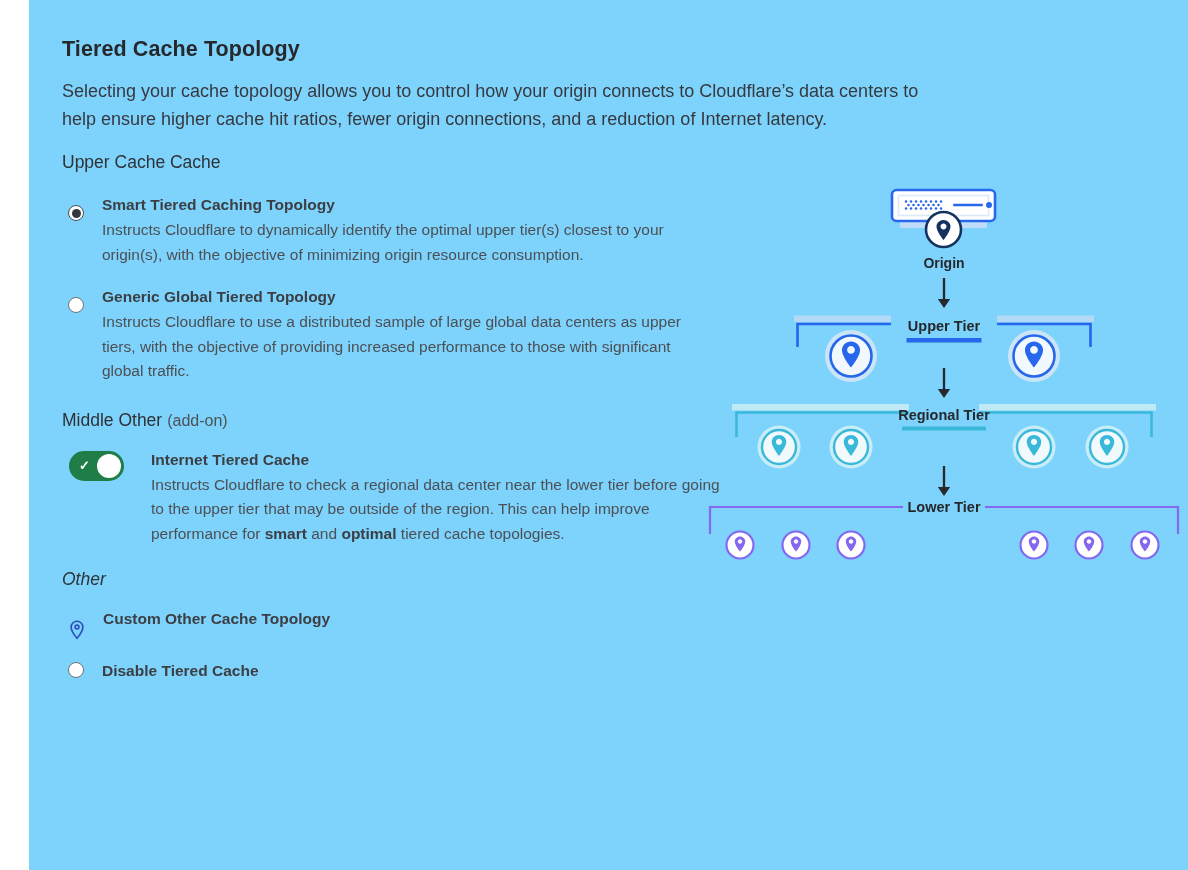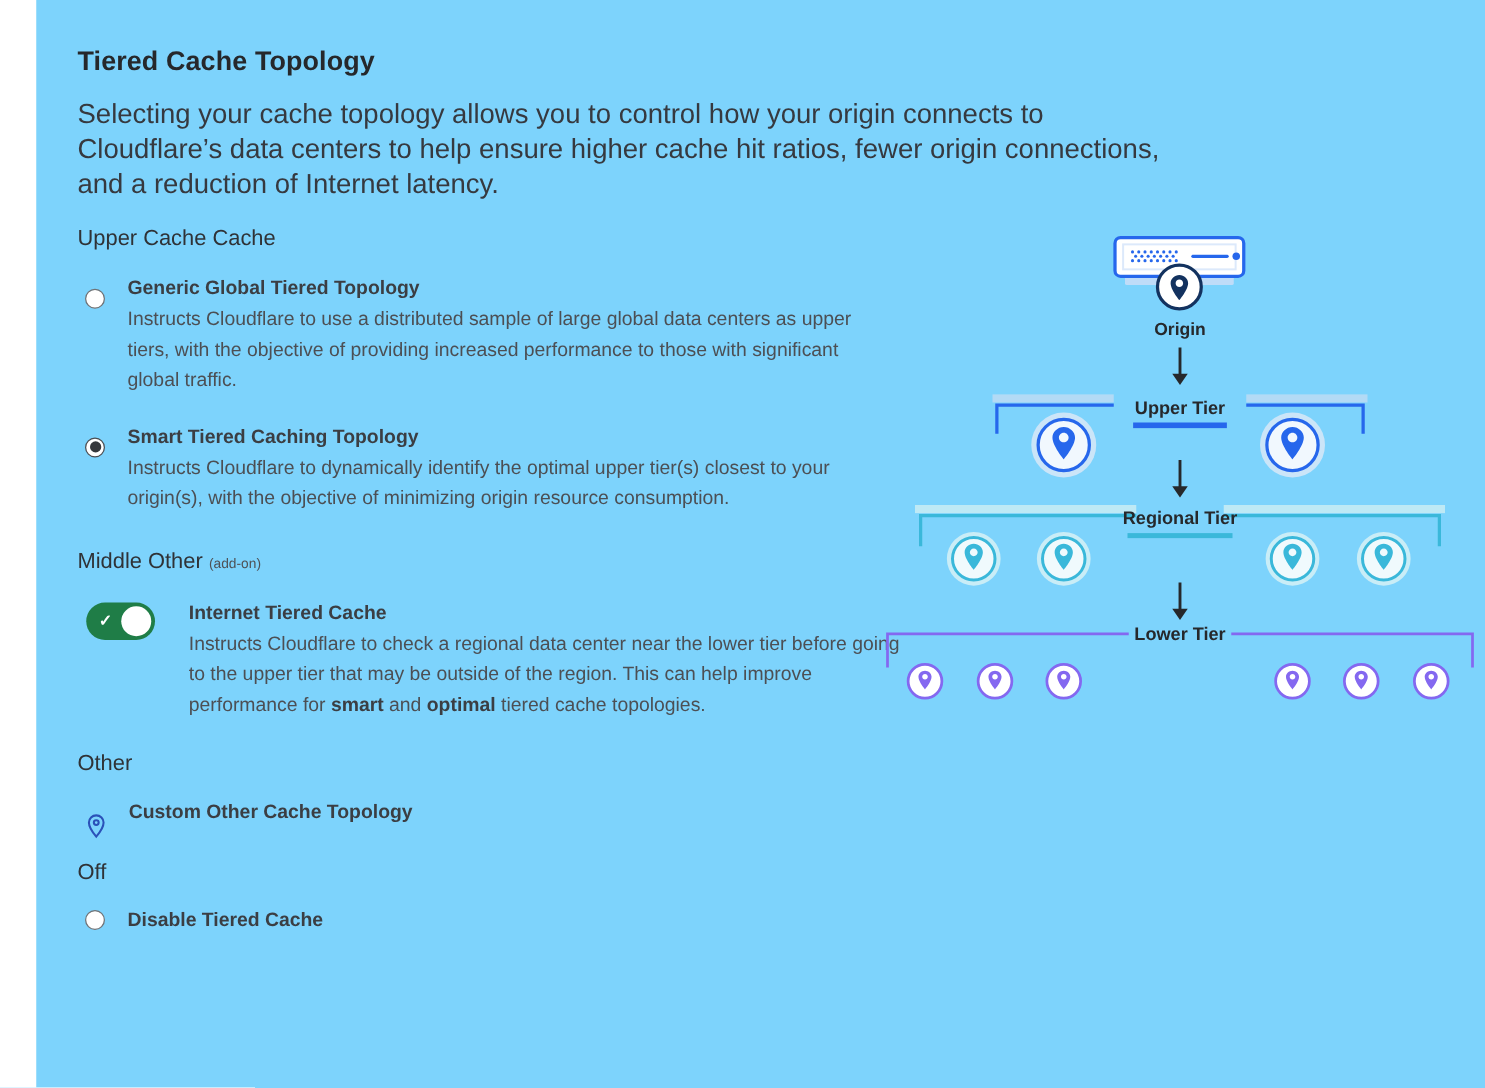--- a/index.html
+++ b/index.html
@@ -2,28 +2,28 @@
 <html><head>
 <meta charset="utf-8">
 <style>
   * { margin:0; padding:0; box-sizing:border-box; }
   html,body { width:1188px; height:870px; background:#ffffff;
     font-family:"Liberation Sans", sans-serif; color:#35383D; overflow:hidden; }
   .page { position:relative; width:1188px; height:870px; background:#7dd3fc;margin-left:29px; }
   .content { position:absolute; left:33px; top:0; width:640px; }
 
   h1.title { margin-top:36px; font-size:21.5px; line-height:26px; font-weight:700; color:#26282B; letter-spacing:.1px; }
-  p.intro { margin-top:15px; width:880px; font-size:22px; line-height:28px; color:#36393F; }
+  p.intro { margin-top:15px; width:880px; font-size:18px; line-height:28px; color:#36393F; }
 
   h2.sect { font-weight:400; font-size:17.5px; line-height:21px; color:#2F3236; }
   h2.sect.upper { margin-top:19px; }
   h2.sect.middle { margin-top:26px; }
-  h2.sect.other { margin-top:23px; }
+  h2.sect.other { margin-top:23px;font-style:italic; }
   h2.sect.off { margin-top:14px; }
-  .badge { font-size:11px; color:#4E5156; font-weight:400; margin-left:5px; }
+  .badge { font-size:16px; color:#4E5156; font-weight:400; margin-left:5px; }
 
   .opt { display:flex; align-items:flex-start; }
   .opt.m1 { margin-top:21px; }
   .opt.m2 { margin-top:19px; }
   .opt.m3 { margin-top:18px; }
   .ctrl { flex:0 0 auto; }
   .opt .body { margin-left:18px; }
   .opt .body.wide-gap { margin-left:27px; }
 
   .radio { width:16px; height:16px; margin-left:6px; margin-top:11px; border:1.5px solid #6F7276;
@@ -57,33 +57,33 @@
 <body>
 
 <div class="page">
   <div class="content">
 
     <h1 class="title">Tiered Cache Topology</h1>
     <p class="intro">Selecting your cache topology allows you to control how your origin connects to Cloudflare’s data centers to help ensure higher cache hit ratios, fewer origin connections, and a reduction of Internet latency.</p>
 
     <h2 class="sect upper">Upper Cache Cache</h2>
 
+    <div class="opt m1">
+      <span class="ctrl radio checked"></span>
+      <div class="body">
+        <div class="opt-label">Smart Tiered Caching Topology</div>
+        <div class="opt-desc w-smart">Instructs Cloudflare to dynamically identify the optimal upper tier(s) closest to your origin(s), with the objective of minimizing origin resource consumption.</div>
+      </div>
+    </div>
+
     <div class="opt m2">
       <span class="ctrl radio"></span>
       <div class="body">
         <div class="opt-label">Generic Global Tiered Topology</div>
         <div class="opt-desc w-generic">Instructs Cloudflare to use a distributed sample of large global data centers as upper tiers, with the objective of providing increased performance to those with significant global traffic.</div>
-      </div>
-    </div>
-
-    <div class="opt m1">
-      <span class="ctrl radio checked"></span>
-      <div class="body">
-        <div class="opt-label">Smart Tiered Caching Topology</div>
-        <div class="opt-desc w-smart">Instructs Cloudflare to dynamically identify the optimal upper tier(s) closest to your origin(s), with the objective of minimizing origin resource consumption.</div>
       </div>
     </div>
 
     <h2 class="sect middle"><span>Middle Other</span><span class="badge">(add-on)</span></h2>
 
     <div class="opt m3">
       <span class="ctrl toggle">
         <span class="check">✓</span>
         <span class="knob"></span>
       </span>
@@ -98,21 +98,20 @@
     <div class="opt m3">
       <svg class="ctrl pin-ic" width="22" height="24" viewBox="0 0 24 24" fill="none" stroke="#2B51B8" stroke-width="1.8">
         <path d="M12 2.5C8.4 2.5 5.6 5.4 5.6 8.7c0 4.9 6.4 12.3 6.4 12.3s6.4-7.4 6.4-12.3C18.4 5.4 15.6 2.5 12 2.5z"></path>
         <circle cx="12" cy="8.8" r="2.1"></circle>
       </svg>
       <div class="body" style="margin-left:15px;">
         <div class="opt-label">Custom Other Cache Topology</div>
       </div>
     </div>
 
-    <h2 class="sect off">Off</h2>
 
     <div class="opt m3">
       <span class="ctrl radio top"></span>
       <div class="body">
         <div class="opt-label">Disable Tiered Cache</div>
       </div>
     </div>
 
   </div>
 

